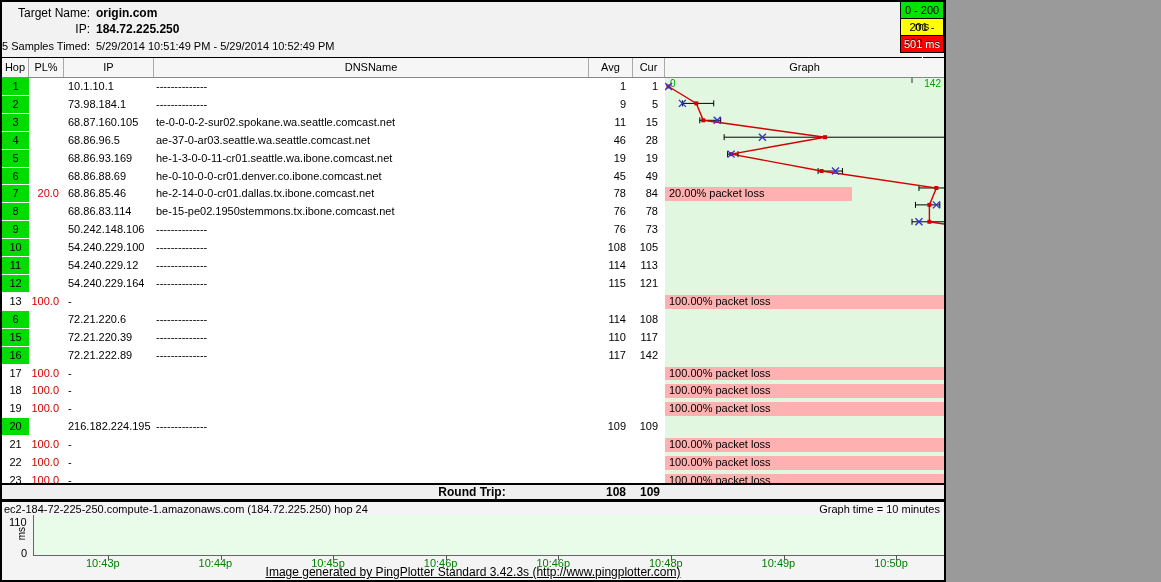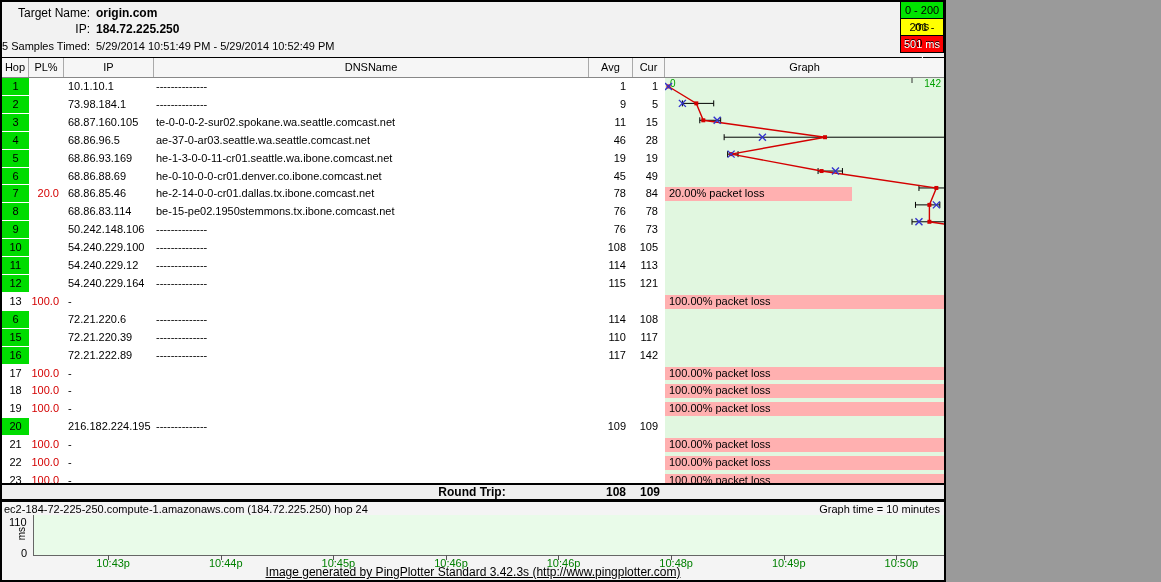--- a/index.html
+++ b/index.html
@@ -45,21 +45,21 @@
   .tl-title{position:absolute;top:1px;left:2px;white-space:nowrap;}
   .tl-gtime{position:absolute;top:1px;right:4px;}
   .tl-plot{position:absolute;left:31px;top:13px;width:1115px;height:40px;background:#E9FBE9;
            border-left:1px solid #666;border-bottom:1px solid #666;border-right:1px solid #999;}
   .tl-plot svg{position:absolute;left:0;top:0;}
   .tl-ymax{position:absolute;left:7px;top:14px;}
   .tl-yunit{position:absolute;left:14px;top:25px;writing-mode:vertical-rl;transform:rotate(180deg);font-size:10px;}
   .tl-ymin{position:absolute;left:19px;top:45px;}
   .tl-rmax{position:absolute;right:2px;top:14px;color:#E00000;}
   .tl-runit{position:absolute;right:1px;top:26px;color:#E00000;writing-mode:vertical-rl;font-size:10px;}
-  .tick-label{position:absolute;top:55px;width:44px;text-align:right;color:#008000;}
+  .tick-label{position:absolute;top:55px;width:44px;text-align:left;color:#008000;}
   .tick-mark{position:absolute;top:53px;width:1px;height:5px;background:#555;}
   .footer{position:absolute;bottom:1px;left:0;right:0;text-align:center;font-size:12px;}
   .footer span{text-decoration:underline;}
 </style>
 </head>
 <body>
 
 <div class="frame">
 
   <div class="top">

